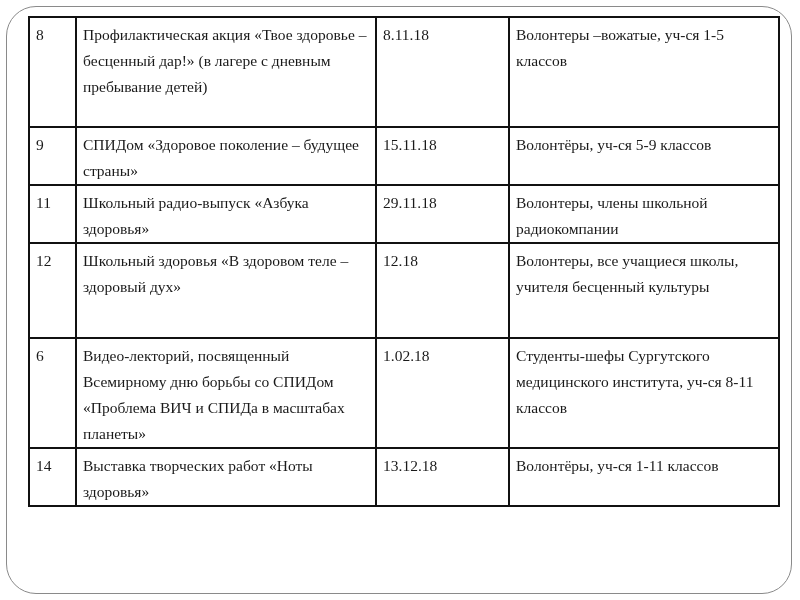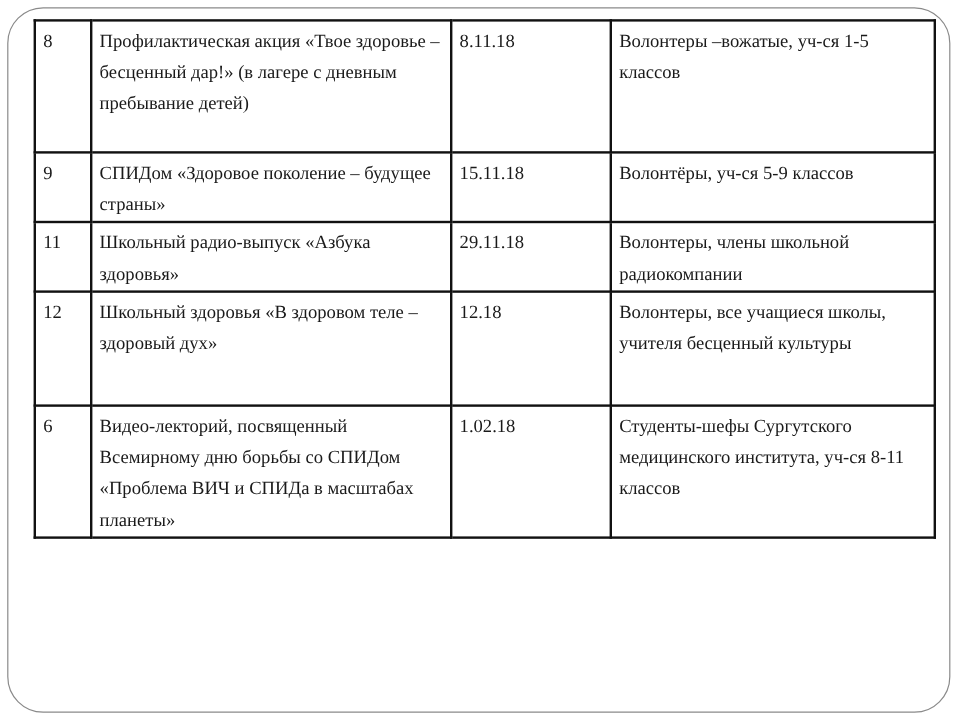--- a/index.html
+++ b/index.html
@@ -61,14 +61,20 @@
       <td>Школьный здоровья «В здоровом теле – здоровый дух»</td>
       <td>12.18</td>
       <td>Волонтеры, все учащиеся школы, учителя бесценный культуры</td>
     </tr>
     <tr style="height:108px">
       <td>6</td>
       <td>Видео-лекторий, посвященный Всемирному дню борьбы со СПИДом «Проблема ВИЧ и СПИДа в масштабах планеты»</td>
       <td>1.02.18</td>
       <td>Студенты-шефы Сургутского медицинского института, уч-ся 8-11 классов</td>
     </tr>
+    <tr style="height:55px">
+      <td>14</td>
+      <td>Выставка творческих работ «Ноты здоровья»</td>
+      <td>13.12.18</td>
+      <td>Волонтёры, уч-ся 1-11 классов</td>
+    </tr>
   </tbody>
 </table>
 
 </body></html>

